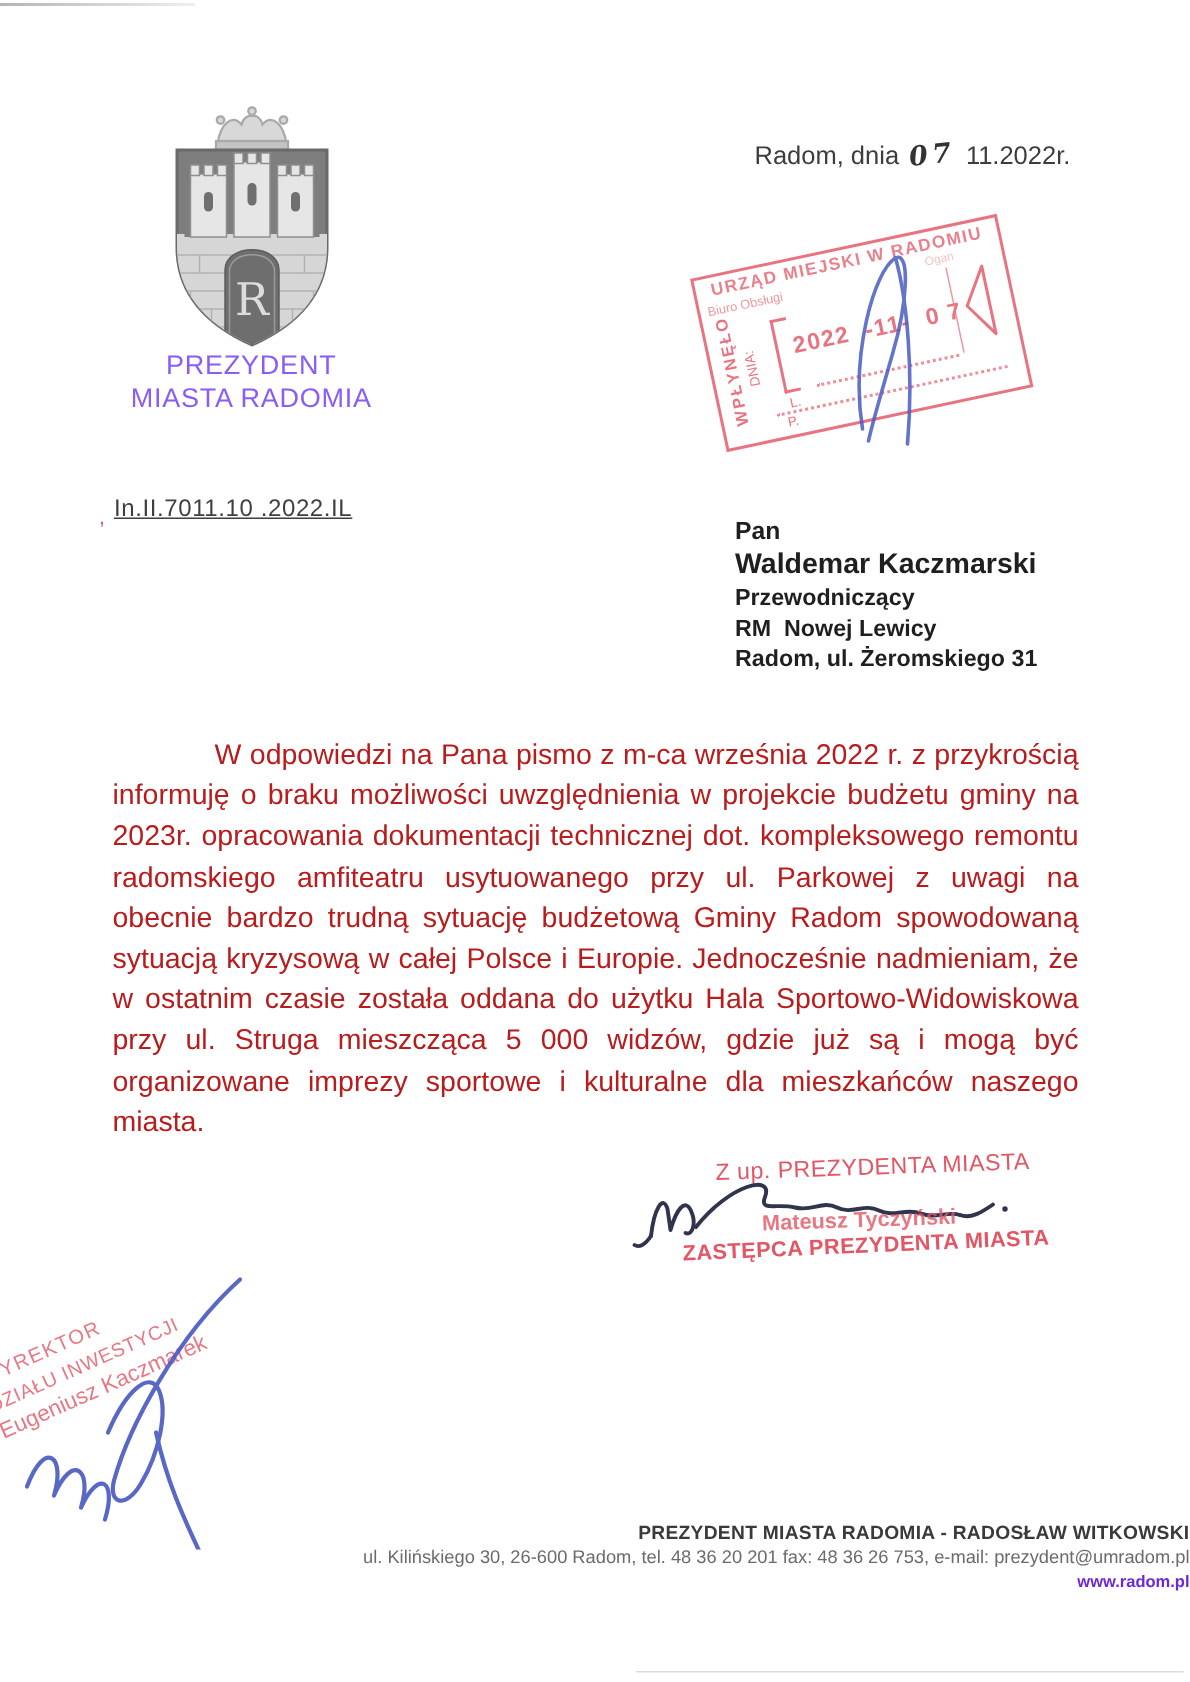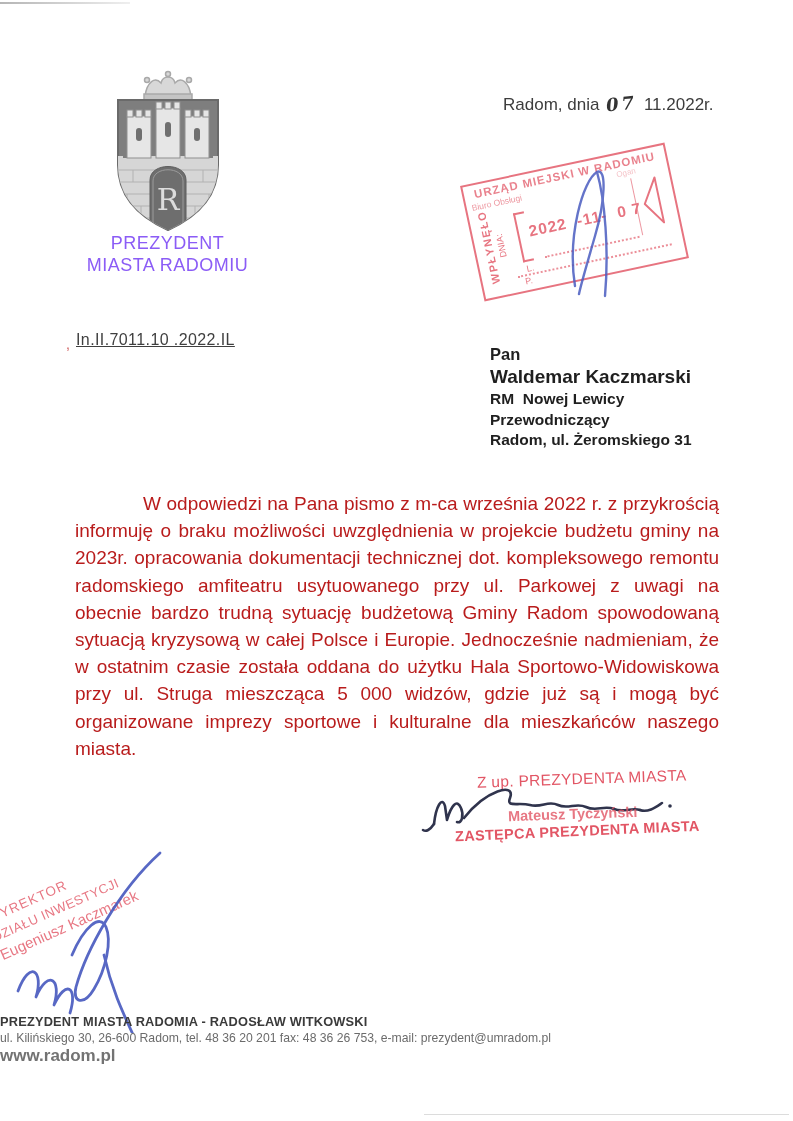--- a/index.html
+++ b/index.html
@@ -70,24 +70,24 @@
 
   
   .dir-stamp{position:absolute;left:-46px;top:924px;transform:rotate(-24deg);transform-origin:0 0;
              color:var(--stamp-red,#e25665);opacity:.8;line-height:19px;white-space:nowrap;}
   .dir-l1{font-size:13.5px;letter-spacing:1px;margin-left:36px;}
   .dir-l2{font-size:13px;letter-spacing:.5px;margin-left:8px;}
   .dir-l3{font-size:15px;}
   .dir-pen{position:absolute;left:0;top:843px;width:235px;height:190px;}
 
   
-  .footer{position:absolute;left:0;right:0;top:1014px;text-align:left;}
+  .footer{position:absolute;left:0;right:0;top:1014px;text-align:right;}
   .f1{font-size:12.8px;font-weight:bold;color:#3a3a3a;letter-spacing:.2px;line-height:15px;}
   .f2{font-size:12.2px;color:#6b6b6b;line-height:15px;margin-top:2px;}
-  .f3{font-size:17px;font-weight:bold;color:#737373;line-height:15px;margin-top:2px;}
+  .f3{font-size:11px;font-weight:bold;color:#6d28d9;line-height:15px;margin-top:2px;}
 
   svg .pen{fill:none;stroke-linecap:round;stroke-linejoin:round;}
 </style>
 </head>
 <body>
 
 <div class="page">
 
   <div class="scan-top"></div>
 
@@ -150,21 +150,21 @@
           <rect x="33" y="58" width="6" height="13" rx="3"></rect>
           <rect x="62" y="52" width="6" height="15" rx="3"></rect>
           <rect x="91" y="58" width="6" height="13" rx="3"></rect>
         </g>
         <path d="M47 160 V110 C47 92 83 92 83 110 V160 Z" fill="#6e6e6e" stroke="#5d5d5d"></path>
         <path d="M50 160 V111 C50 96 80 96 80 111 V160" fill="none" stroke="#9b9b9b" stroke-width="1"></path>
         <text x="65" y="140" font-size="30" fill="#dcdcdc" text-anchor="middle" font-family="DejaVu Serif, serif">R</text>
       </g>
     </svg>
     <div class="lh-title">PREZYDENT</div>
-    <div class="lh-title">MIASTA RADOMIU</div>
+    <div class="lh-title">MIASTA RADOMIA</div>
   </div>
 
   <div class="stamp">
     <div class="st-l1">URZĄD MIEJSKI W RADOMIU</div>
     <div class="st-l2">Biuro Obsługi</div>
     <div class="st-l2r">Ogan</div>
     <div class="st-vert1">WPŁYNĘŁO</div>
     <div class="st-vert2">DNIA:</div>
     <div class="st-bracket"></div>
     <div class="st-inner-r"></div>
@@ -183,22 +183,22 @@
       <path d="M52 14 C60 42 64 92 60 138"></path>
     </g>
   </svg>
 
   <span class="ref-mark">,</span>
   <div class="ref">In.II.7011.10 .2022.IL</div>
 
   <div class="recipient">
     <div class="rc-sal">Pan</div>
     <div class="rc-name">Waldemar Kaczmarski</div>
+    <div class="rc-small">Przewodniczący</div>
     <div class="rc-small pre">RM  Nowej Lewicy</div>
-    <div class="rc-small">Przewodniczący</div>
     <div class="rc-small">Radom, ul. Żeromskiego 31</div>
   </div>
 
   <div class="body-par">W odpowiedzi na Pana pismo z m-ca września 2022 r.  z przykrością informuję o braku możliwości uwzględnienia w projekcie budżetu gminy na 2023r. opracowania dokumentacji technicznej dot. kompleksowego remontu radomskiego amfiteatru usytuowanego przy ul. Parkowej  z uwagi na obecnie bardzo trudną sytuację budżetową Gminy Radom spowodowaną sytuacją kryzysową w całej Polsce i Europie. Jednocześnie nadmieniam, że w ostatnim czasie została oddana do użytku Hala Sportowo-Widowiskowa przy ul. Struga mieszcząca 5 000 widzów, gdzie  już są i mogą być organizowane imprezy sportowe i kulturalne dla mieszkańców naszego miasta.</div>
 
   <div class="sig-auth">Z up. PREZYDENTA MIASTA</div>
   <svg class="sig-pen" viewBox="0 0 265 64">
     <g class="pen" stroke="var(--pen-dark,#30344d)" stroke-width="2.6">
       <path d="M14 48 C16 30 22 20 25 30 L27 44 C31 30 37 22 41 32 C44 39 42 48 37 46"></path>
       <path d="M14 48 C10 54 6 56 3 54"></path>

